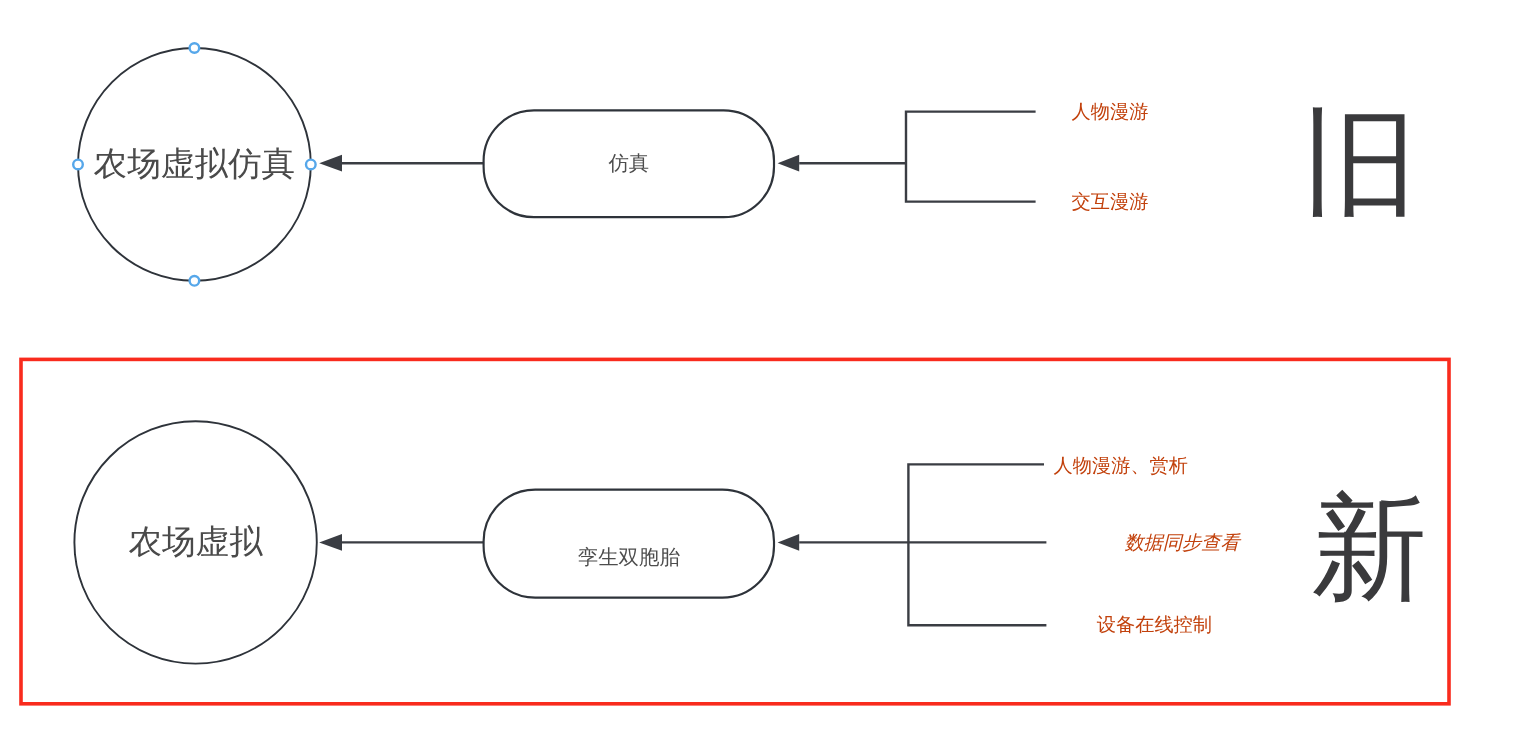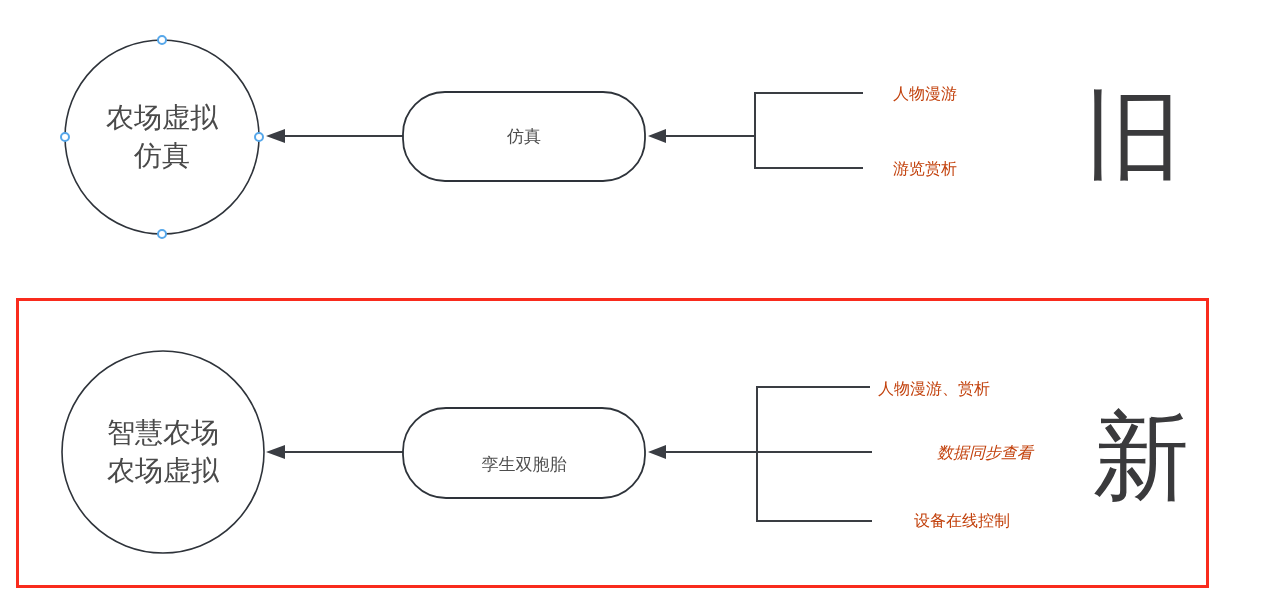--- a/index.html
+++ b/index.html
@@ -23,21 +23,21 @@
   .overlay {
     position: absolute;
     display: flex;
     align-items: center;
     justify-content: center;
     color: #4a4d52;
     white-space: nowrap;
     pointer-events: none;
   }
   .circle-label {
-    flex-direction: column;
+    flex-direction: row;
     font-size: 28px;
     line-height: 38px;
     color: #4a4a4a;
     text-align: center;
     align-items: center;
   }
   .node-label {
     font-size: 17px;
     color: #4d4d4d;
   }
@@ -97,26 +97,25 @@
   </svg>
 
   <div class="overlay circle-label" style="left:65px; top:40px; width:194px; height:194px;">
     <div>农场虚拟</div>
     <div>仿真</div>
   </div>
 
   <div class="overlay node-label" style="left:403px; top:92px; width:242px; height:89px;">仿真</div>
 
   <div class="overlay branch-label" style="left:893px; top:94px;">人物漫游</div>
-  <div class="overlay branch-label" style="left:893px; top:169px;">游览赏析</div>
+  <div class="overlay branch-label" style="left:893px; top:169px;">交互漫游</div>
 
   <div class="overlay big-tag" style="left:1083px; top:85px; width:100px; height:100px;">旧</div>
 
   <div class="overlay circle-label" style="left:62px; top:351px; width:202px; height:202px;">
-    <div>智慧农场</div>
     <div>农场虚拟</div>
   </div>
 
   <div class="overlay node-label" style="left:403px; top:408px; width:242px; height:112px;">孪生双胞胎</div>
 
   <div class="overlay branch-label" style="left:878px; top:389px;">人物漫游、赏析</div>
   <div class="overlay branch-label" style="left:937px; top:453px;font-style:italic;">数据同步查看</div>
   <div class="overlay branch-label" style="left:886px; top:521px;margin-left:28px;">设备在线控制</div>
 
   <div class="overlay big-tag" style="left:1087px; top:402px; width:108px; height:108px;">新</div>

